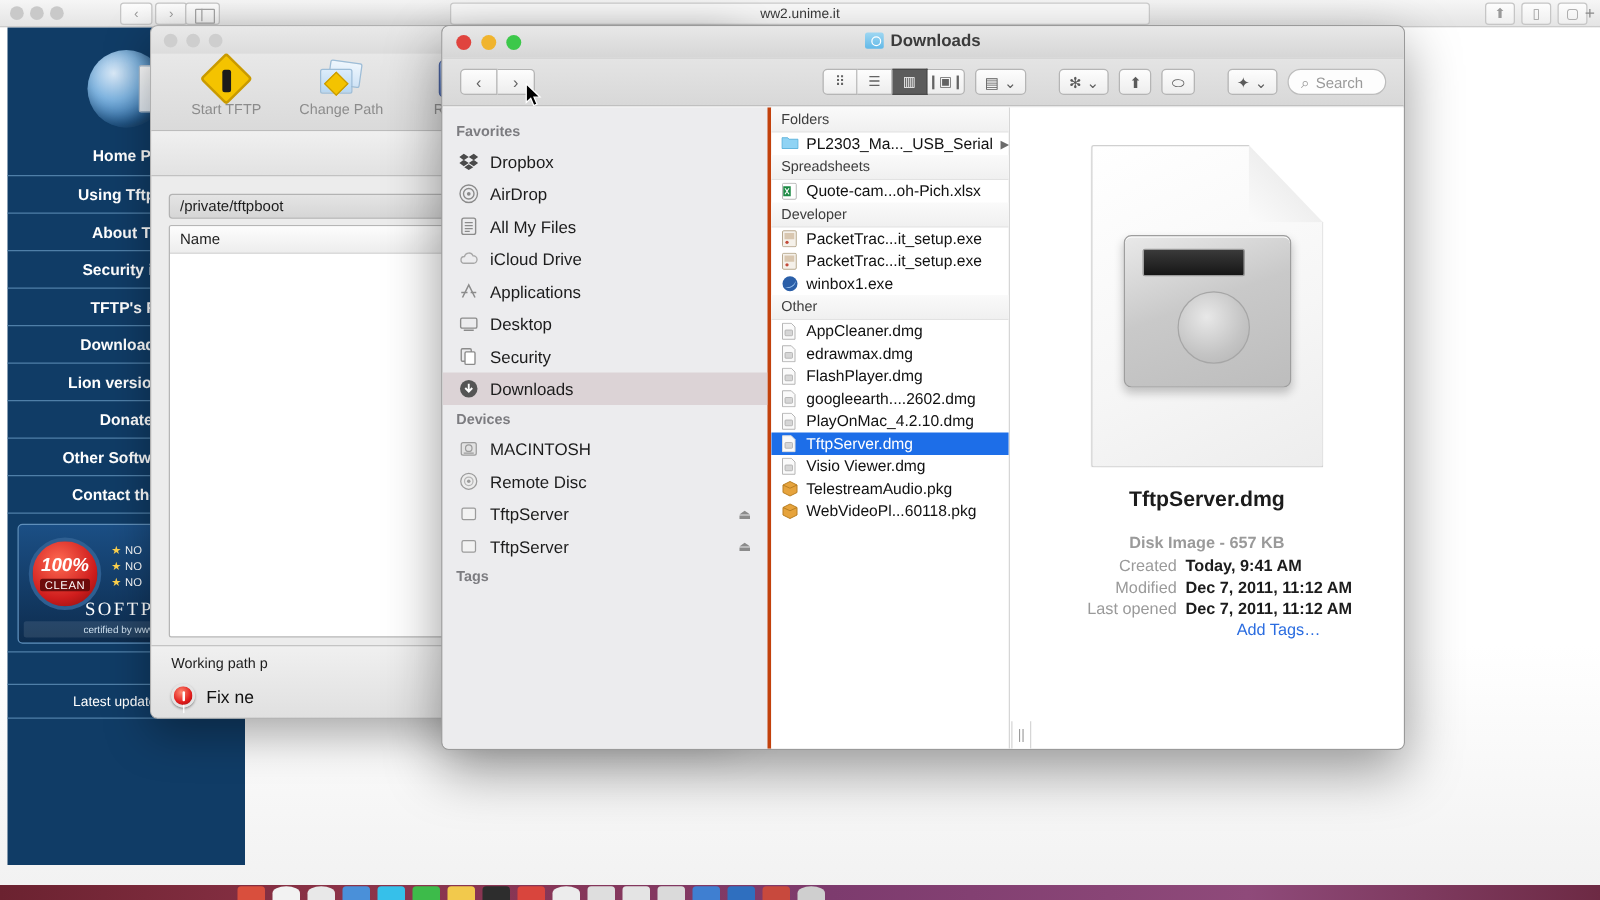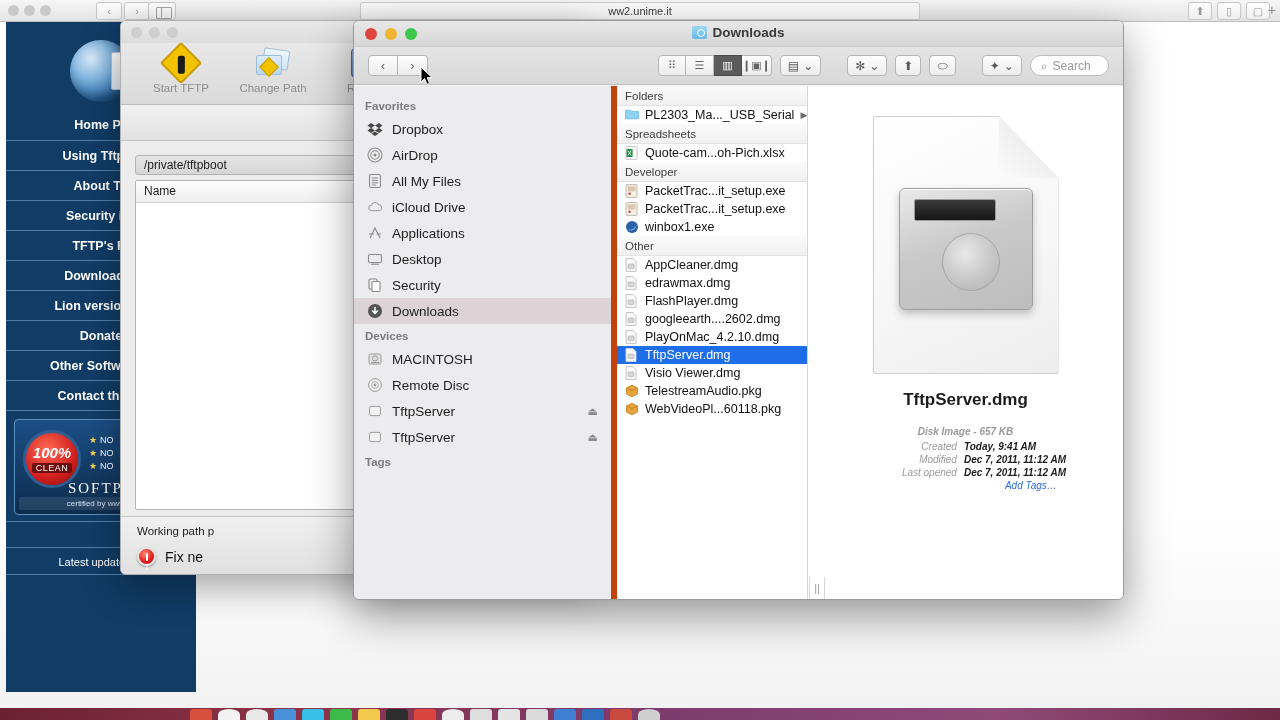--- a/index.html
+++ b/index.html
@@ -240,21 +240,21 @@
     background: linear-gradient(#fdfdfd,#ededed); display: flex; align-items: center;
     justify-content: center; gap: 4px; padding: 0 7px; color: #5a5a5a; font-size: 12px;
   }
   .fd-search {
     margin-left: auto; width: 150px; height: 21px; border: 1px solid #bdbdbd; border-radius: 11px;
     background: #fdfdfd; display: flex; align-items: center; gap: 5px; padding: 0 10px;
     color: #9a9a9a; font-size: 12px;
   }
   .fd-body { position: absolute; left: 0; right: 0; top: 65px; bottom: 0; display: flex; }
   .fd-sidebar {
-    width: 263px; background: #ececee; border-right: 6px solid #c2410c;
+    width: 263px; background: #ececee; border-right: 3px solid #c2410c;
     padding-top: 8px; overflow: hidden; position: relative;
   }
   .sb-head {
     font-size: 11.5px; font-weight: bold; color: #7c7c80; padding: 6px 0 4px 11px;
   }
   .sb-item {
     height: 26px; display: flex; align-items: center; gap: 9px; padding-left: 12px;
     font-size: 13.5px; color: #1c1c1c;
   }
   .sb-item.sel { background: #dcd3d6; }
@@ -299,21 +299,21 @@
   .pv-hdd::before {
     content:""; position:absolute; left: 14px; top: 10px; width: 80px; height: 20px;
     background: linear-gradient(#3a3a3a,#161616); border: 1px solid #9a9a9a; border-radius: 2px;
   }
   .pv-hdd::after {
     content:""; position:absolute; left: 42px; top: 44px; width: 56px; height: 56px; border-radius: 50%;
     background: radial-gradient(circle at 40% 35%, #e8e8e8, #c4c4c4 60%, #b2b2b2 100%);
     border: 1px solid #a6a6a6;
   }
   .pv-name { font-size: 17px; font-weight: bold; color: #1c1c1c; margin-top: 16px; }
-  .pv-meta { margin-top: 16px; font-size: 10px; font-style: italic; }
+  .pv-meta { margin-top: 16px; font-size: 13px; }
   .pv-kind { color: #9a9a9a; font-weight: bold; text-align: center; margin-bottom: 4px; }
   .pv-row { display: flex; gap: 7px; margin-bottom: 2px; }
   .pv-k { width: 92px; text-align: right; color: #9a9a9a; }
   .pv-v { color: #1c1c1c; font-weight: bold; }
   .pv-tags { color: #2a6ce0; font-weight: normal; margin-left: 41px; }
   .fd-handle {
     position: absolute; left: 455px; bottom: 0; width: 16px; height: 22px;
     color: #9b9b9b; font-size: 11px; text-align: center; line-height: 22px;
     background: #fff; border-left: 1px solid #d6d6d6; border-right: 1px solid #d6d6d6;
   }

